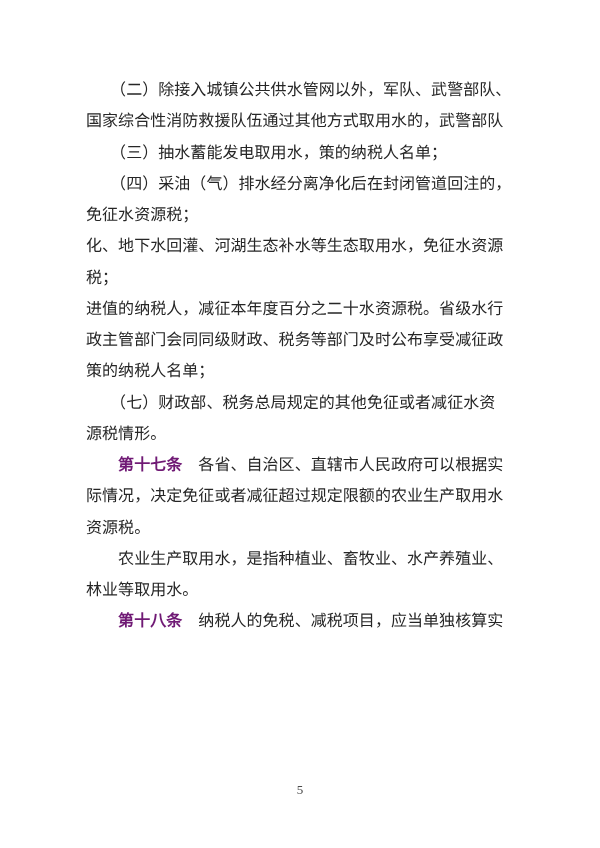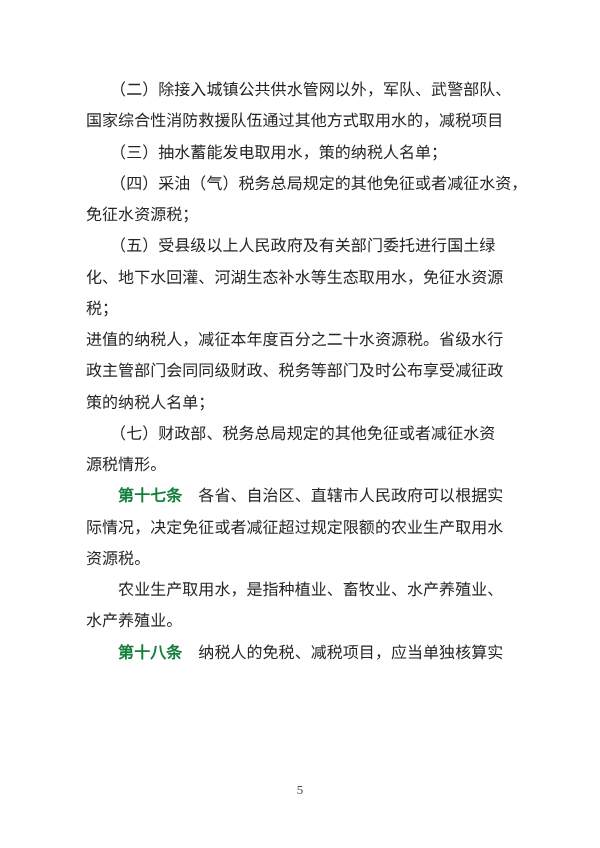--- a/index.html
+++ b/index.html
@@ -24,51 +24,50 @@
   .line {
     font-size: 16px;
     line-height: 31.25px;
     white-space: pre;
     letter-spacing: 0.05px;
     color: #262626;
     font-weight: normal;
   }
   .line b {
     font-weight: bold;
-    color: #15803d;
+    color: #701a75;
   }
   .pageno {
     position: absolute;
     left: 0;
     top: 782px;
     width: 600px;
     text-align: center;
     font-size: 13px;
     color: #4a4a4a;
   }
 </style>
 </head>
 <body>
 
 <div class="page">
   <div class="textblock" id="textblock">
       <div class="line"><span>　　（二）除接入城镇公共供水管网以外，军队、武警部队、</span></div>
-      <div class="line"><span>国家综合性消防救援队伍通过其他方式取用水的，减税项目</span></div>
+      <div class="line"><span>国家综合性消防救援队伍通过其他方式取用水的，武警部队</span></div>
       <div class="line"><span>　　（三）抽水蓄能发电取用水，策的纳税人名单；</span></div>
-      <div class="line"><span>　　（四）采油（气）税务总局规定的其他免征或者减征水资，</span></div>
+      <div class="line"><span>　　（四）采油（气）排水经分离净化后在封闭管道回注的，</span></div>
       <div class="line"><span>免征水资源税；</span></div>
-      <div class="line"><span>　　（五）受县级以上人民政府及有关部门委托进行国土绿</span></div>
       <div class="line"><span>化、地下水回灌、河湖生态补水等生态取用水，免征水资源</span></div>
       <div class="line"><span>税；</span></div>
       <div class="line"><span>进值的纳税人，减征本年度百分之二十水资源税。省级水行</span></div>
       <div class="line"><span>政主管部门会同同级财政、税务等部门及时公布享受减征政</span></div>
       <div class="line"><span>策的纳税人名单；</span></div>
       <div class="line"><span>　　（七）财政部、税务总局规定的其他免征或者减征水资</span></div>
       <div class="line"><span>源税情形。</span></div>
       <div class="line"><span>　　</span><b>第十七条</b><span>　各省、自治区、直辖市人民政府可以根据实</span></div>
       <div class="line"><span>际情况，决定免征或者减征超过规定限额的农业生产取用水</span></div>
       <div class="line"><span>资源税。</span></div>
       <div class="line"><span>　　农业生产取用水，是指种植业、畜牧业、水产养殖业、</span></div>
-      <div class="line"><span>水产养殖业。</span></div>
+      <div class="line"><span>林业等取用水。</span></div>
       <div class="line"><span>　　</span><b>第十八条</b><span>　纳税人的免税、减税项目，应当单独核算实</span></div>
     </div>
   <div class="pageno">5</div>
 </div>
 
 </body></html>

